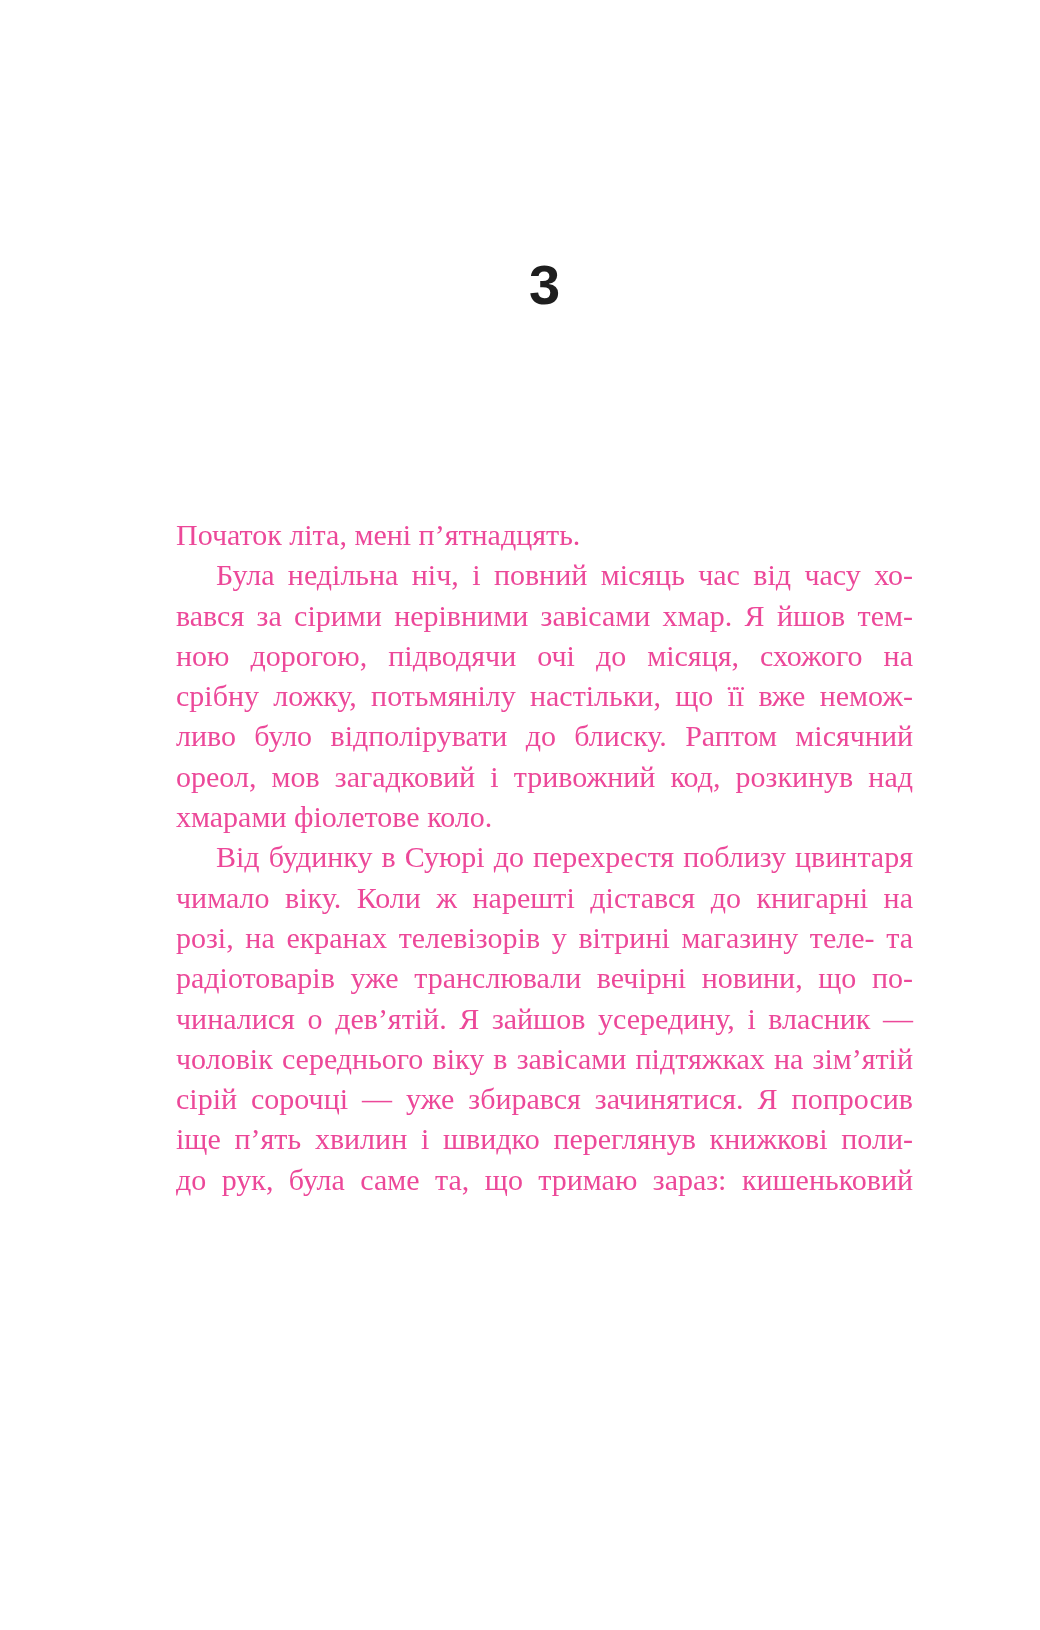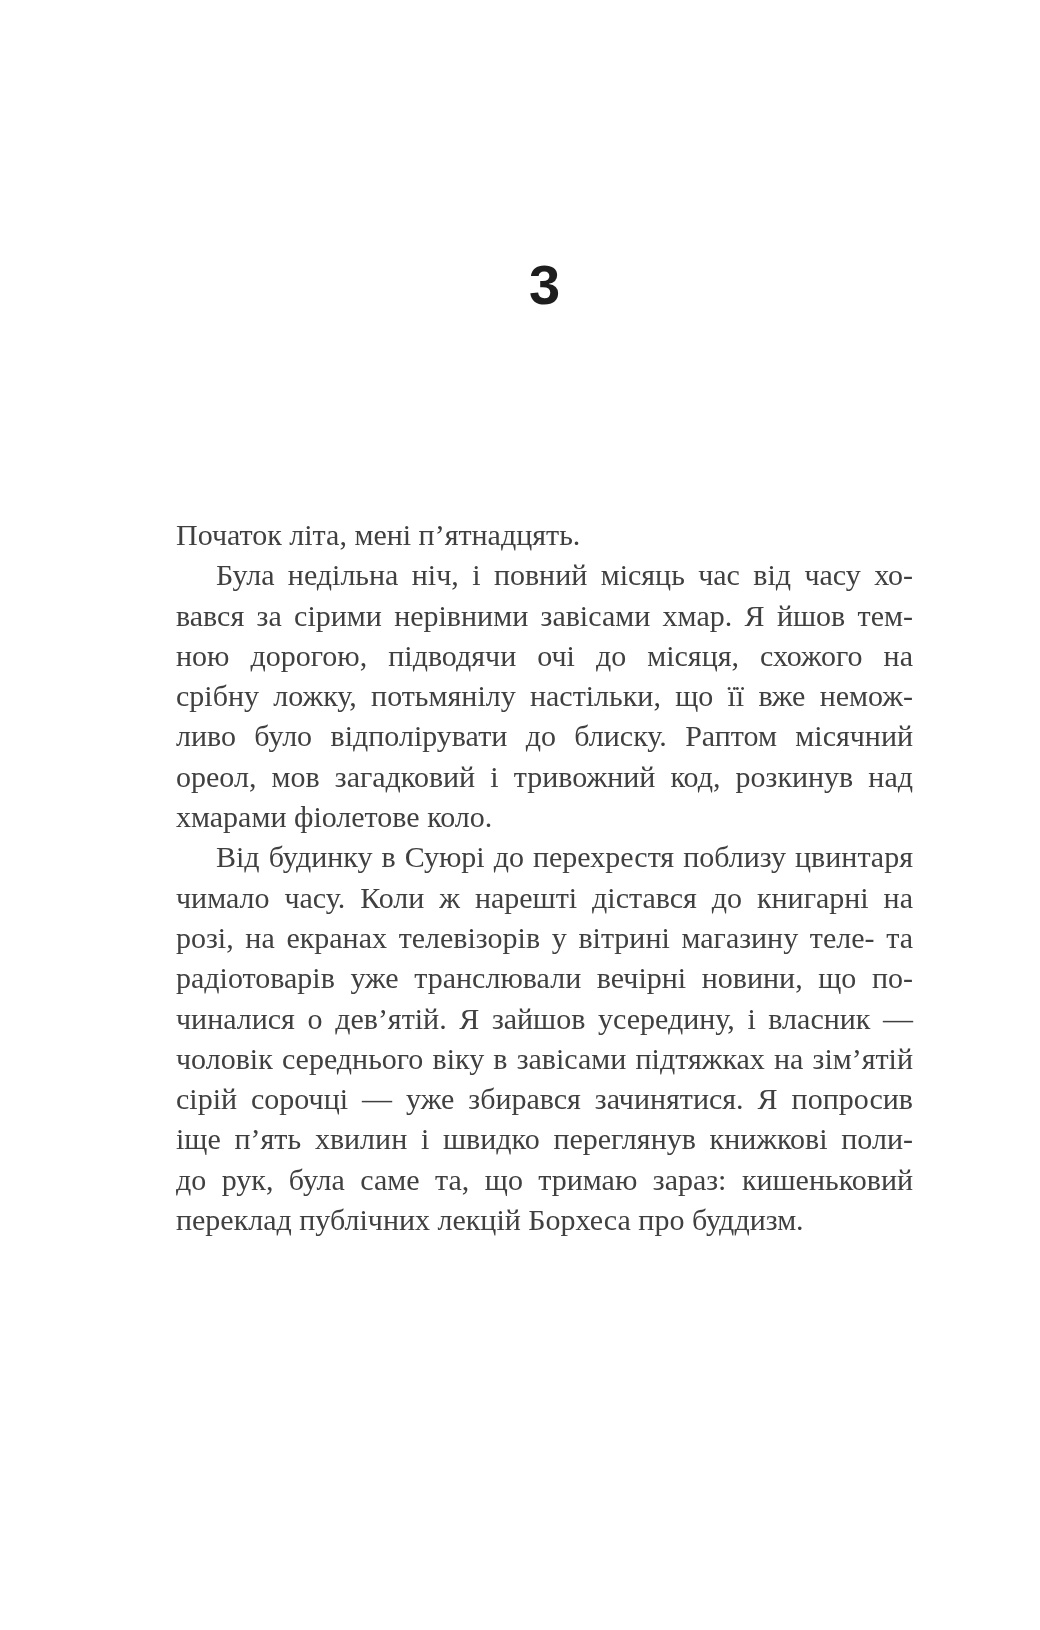--- a/index.html
+++ b/index.html
@@ -27,21 +27,21 @@
     color: #1e1e1e;
   }
   .text-block {
     position: absolute;
     top: 515px;
     left: 176px;
     width: 737px;
     font-family: "Liberation Serif", serif;
     font-size: 30px;
     line-height: 40.3px;
-    color: #404040;
+    color: #ec4899;
     letter-spacing: 0;
   }
   .line {
     text-align: justify;
     text-align-last: justify;
     white-space: normal;
   }
   .line.end {
     text-align: left;
     text-align-last: left;
@@ -60,24 +60,23 @@
   <div class="text-block">
     <div class="line end">Початок літа, мені п’ятнадцять.</div>
     <div class="line indent">Була недільна ніч, і повний місяць час від часу хо-</div>
     <div class="line">вався за сірими нерівними завісами хмар. Я йшов тем-</div>
     <div class="line">ною дорогою, підводячи очі до місяця, схожого на</div>
     <div class="line">срібну ложку, потьмянілу настільки, що її вже немож-</div>
     <div class="line">ливо було відполірувати до блиску. Раптом місячний</div>
     <div class="line">ореол, мов загадковий і тривожний код, розкинув над</div>
     <div class="line end">хмарами фіолетове коло.</div>
     <div class="line indent">Від будинку в Суюрі до перехрестя поблизу цвинтаря</div>
-    <div class="line">чимало часу. Коли ж нарешті дістався до книгарні на</div>
+    <div class="line">чимало віку. Коли ж нарешті дістався до книгарні на</div>
     <div class="line">розі, на екранах телевізорів у вітрині магазину теле- та</div>
     <div class="line">радіотоварів уже транслювали вечірні новини, що по-</div>
     <div class="line">чиналися о дев’ятій. Я зайшов усередину, і власник —</div>
     <div class="line">чоловік середнього віку в завісами підтяжках на зім’ятій</div>
     <div class="line">сірій сорочці — уже збирався зачинятися. Я попросив</div>
     <div class="line">іще п’ять хвилин і швидко переглянув книжкові поли-</div>
     <div class="line">до рук, була саме та, що тримаю зараз: кишеньковий</div>
-    <div class="line end">переклад публічних лекцій Борхеса про буддизм.</div>
   </div>
 
 </div>
 
 </body></html>

